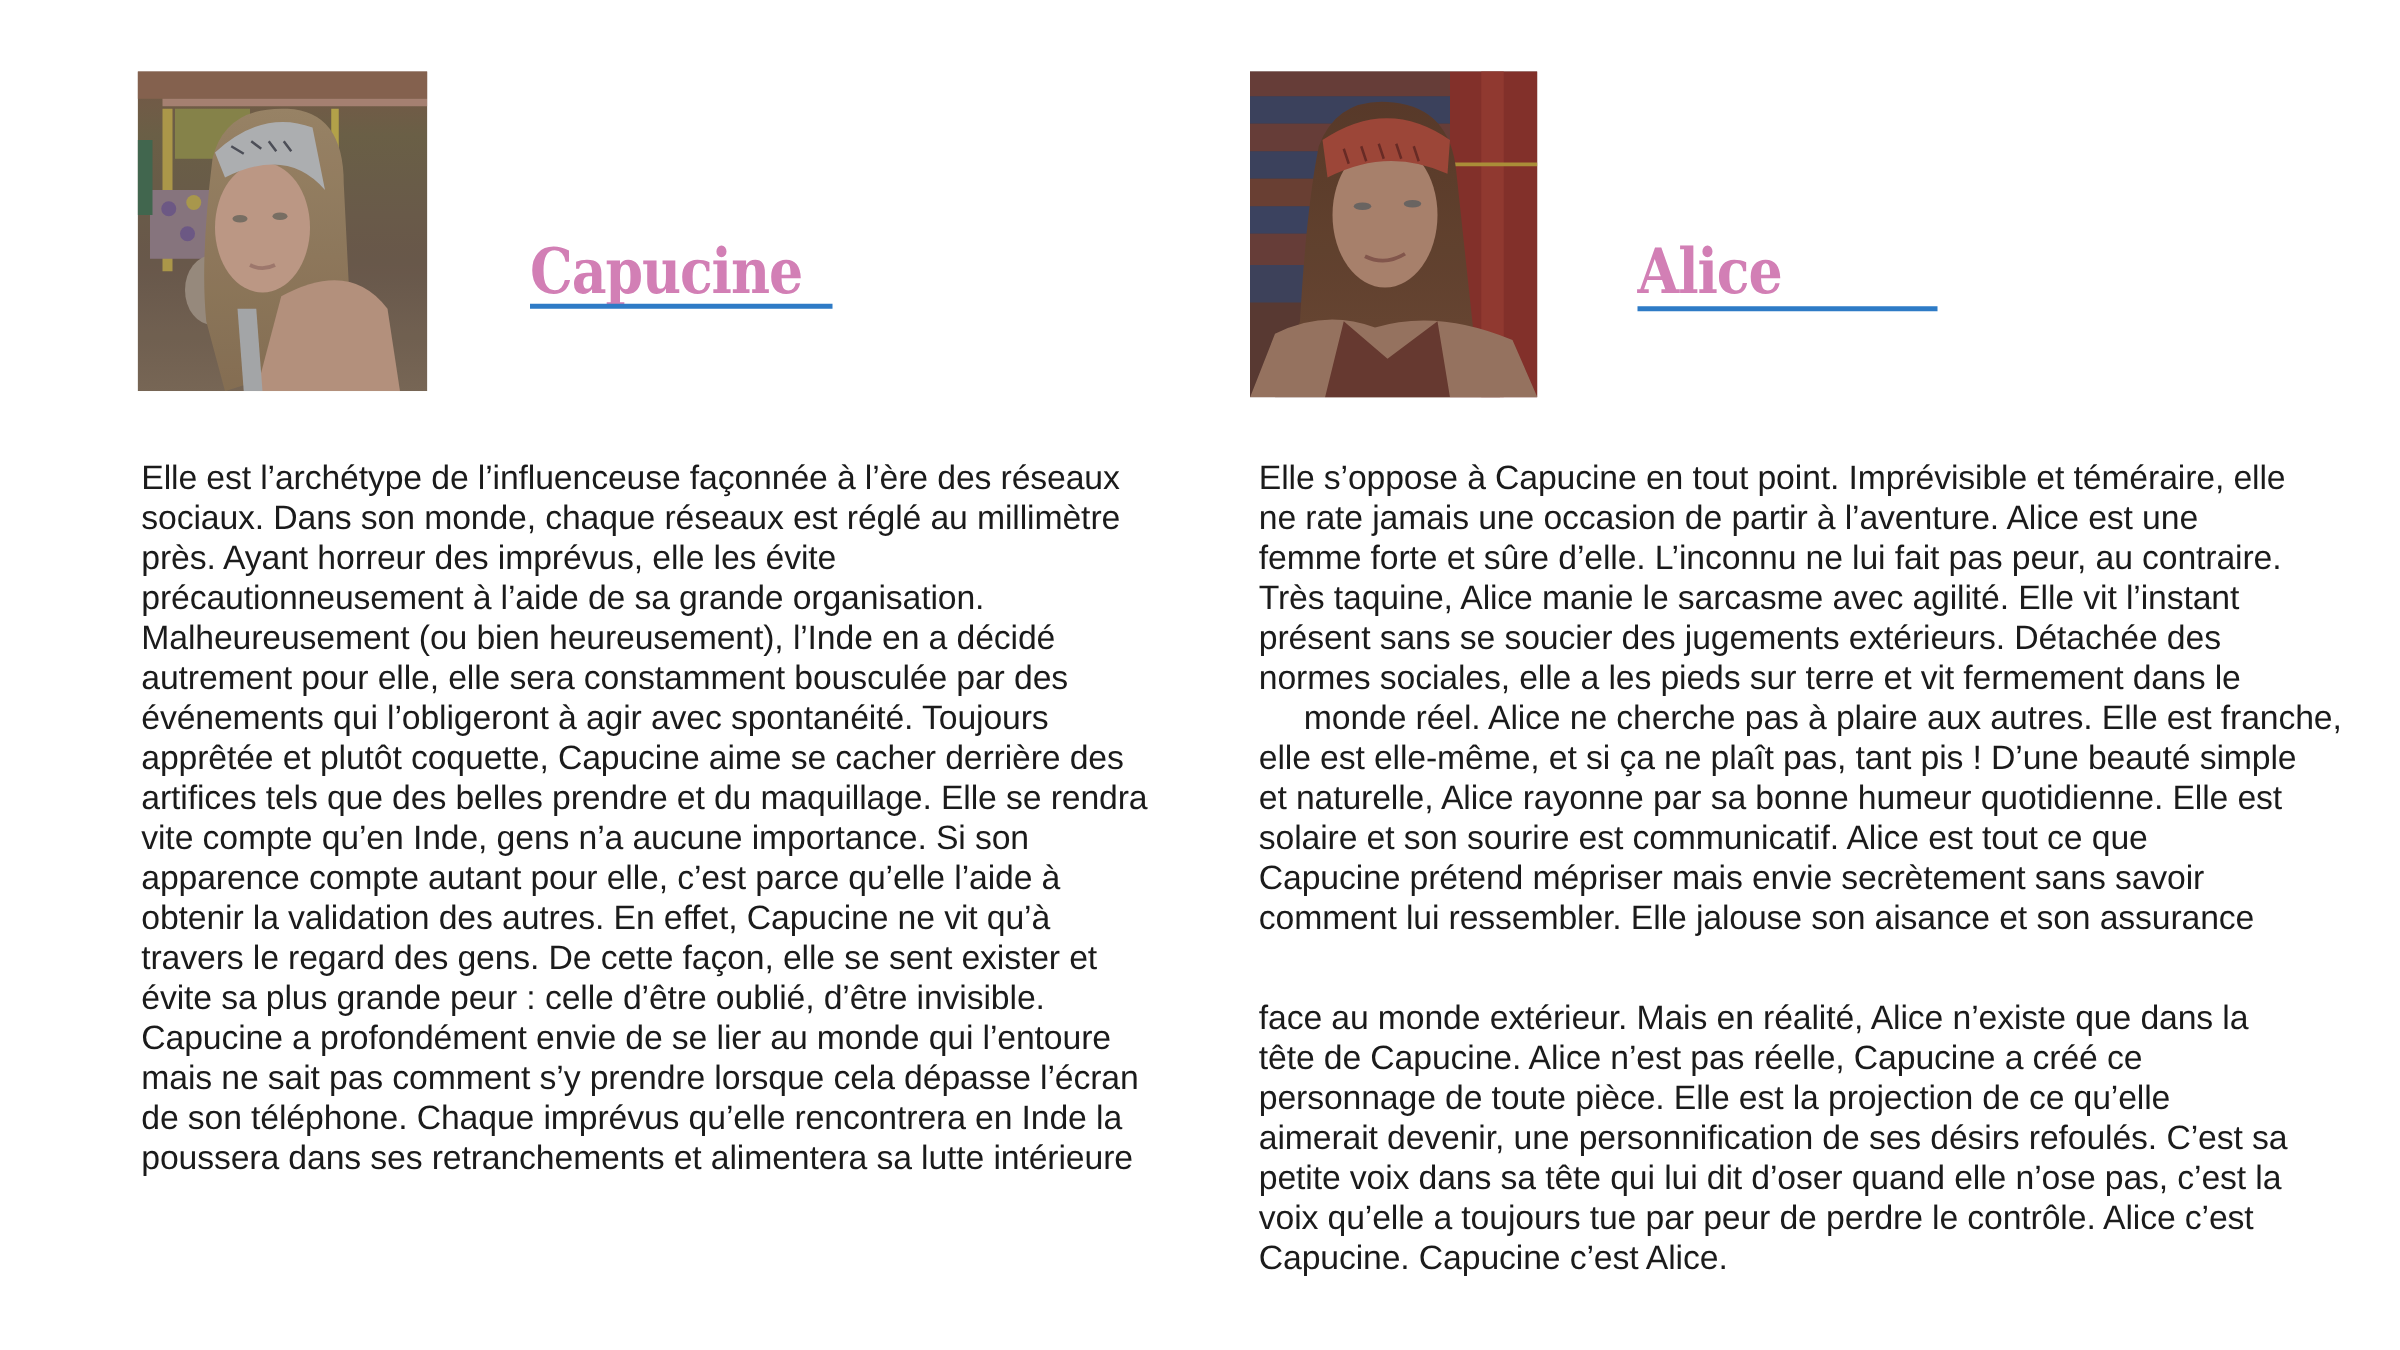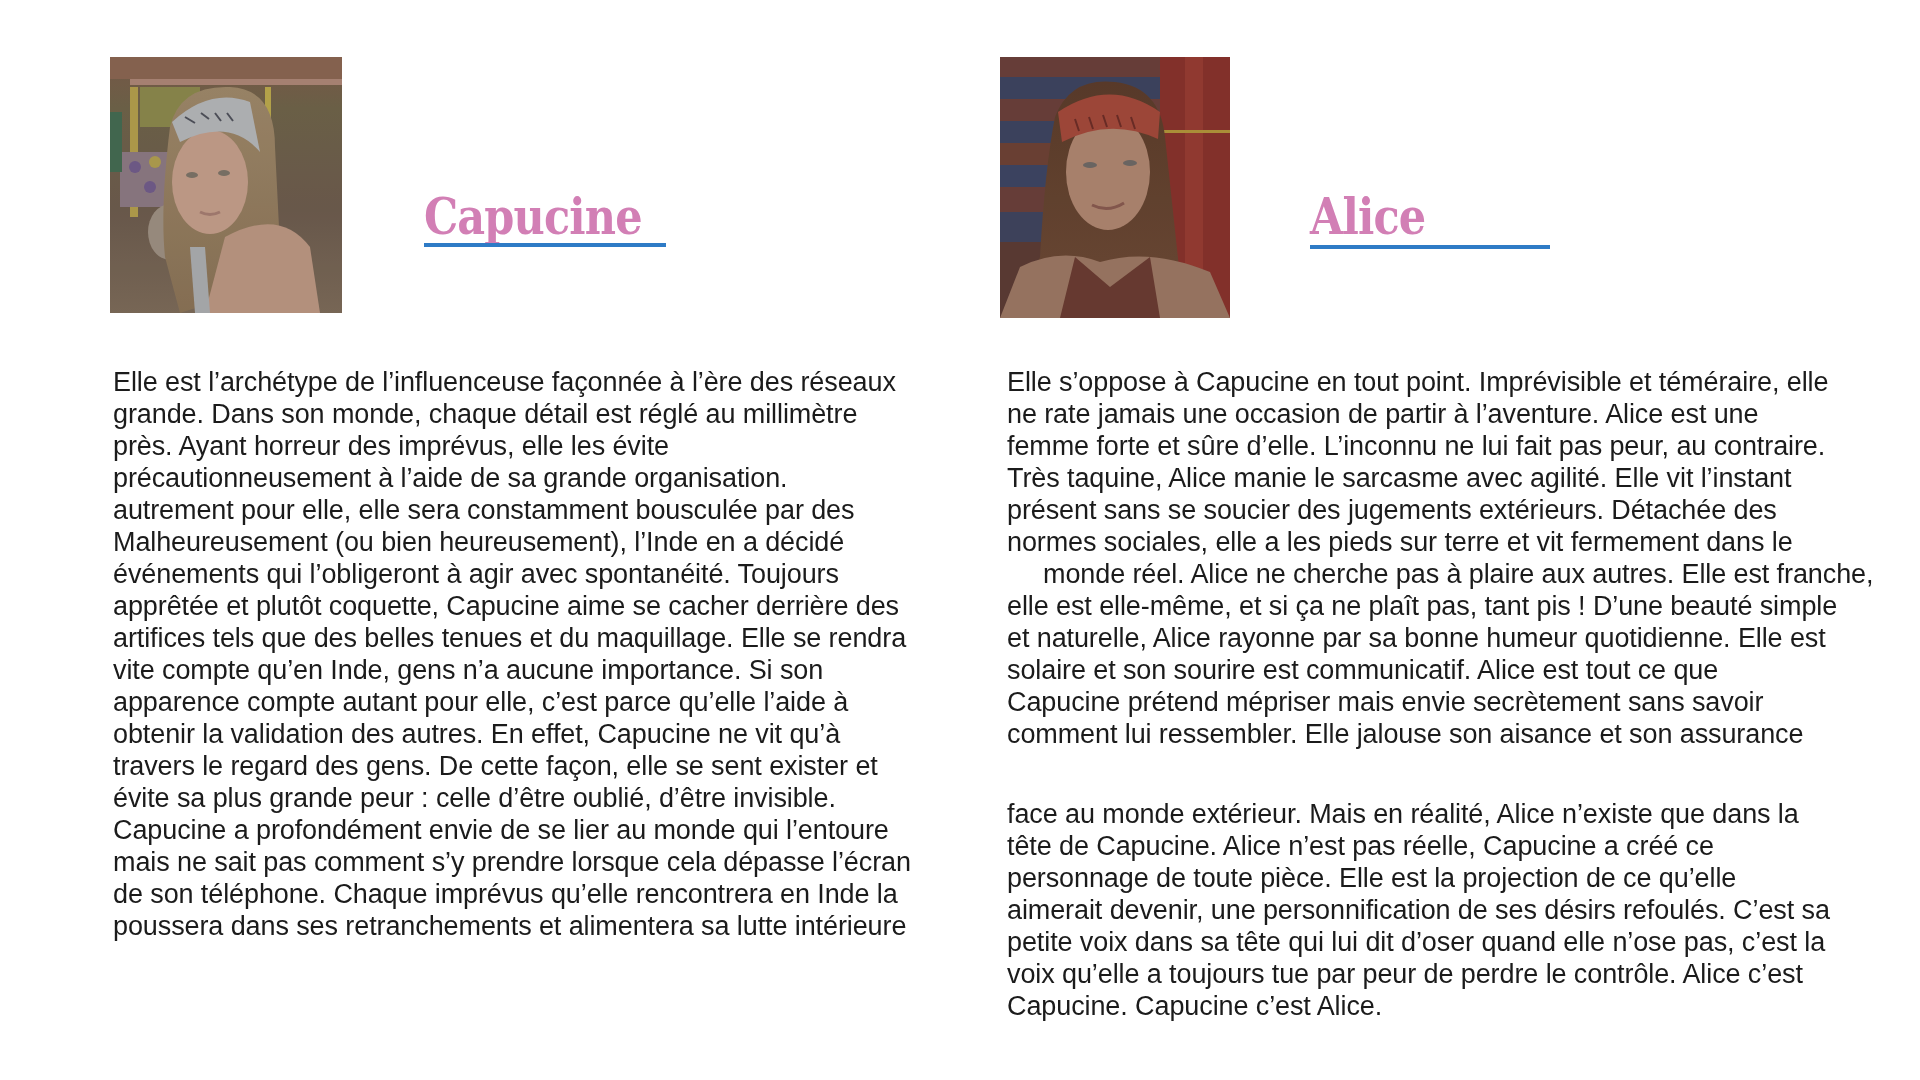--- a/index.html
+++ b/index.html
@@ -114,28 +114,28 @@
     </svg>
   </div>
 
   <div class="name-block" style="left:420px; top:192px; width:242px; height:58px;">
     <h2 class="name" style="margin:0; color:#d27fb5;">Capucine</h2>
     <div class="underline" style="left:0; top:51px; width:242px; background:#2e7bc6;"></div>
   </div>
 
   <ul class="bio" style="left:109px; top:366px; width:800px;">
     <li class="bio-line" style="display: block;">Elle est l’archétype de l’influenceuse façonnée à l’ère des réseaux</li>
-    <li class="bio-line" style="display: block;">grande. Dans son monde, chaque détail est réglé au millimètre</li>
+    <li class="bio-line" style="display: block;">sociaux. Dans son monde, chaque réseaux est réglé au millimètre</li>
     <li class="bio-line" style="display: block;">près. Ayant horreur des imprévus, elle les évite</li>
     <li class="bio-line" style="display: block;">précautionneusement à l’aide de sa grande organisation.</li>
+    <li class="bio-line" style="display: block;">Malheureusement (ou bien heureusement), l’Inde en a décidé</li>
     <li class="bio-line" style="display: block;">autrement pour elle, elle sera constamment bousculée par des</li>
-    <li class="bio-line" style="display: block;">Malheureusement (ou bien heureusement), l’Inde en a décidé</li>
     <li class="bio-line" style="display: block;">événements qui l’obligeront à agir avec spontanéité. Toujours</li>
     <li class="bio-line" style="display: block;">apprêtée et plutôt coquette, Capucine aime se cacher derrière des</li>
-    <li class="bio-line" style="display: block;">artifices tels que des belles tenues et du maquillage. Elle se rendra</li>
+    <li class="bio-line" style="display: block;">artifices tels que des belles prendre et du maquillage. Elle se rendra</li>
     <li class="bio-line" style="display: block;">vite compte qu’en Inde, gens n’a aucune importance. Si son</li>
     <li class="bio-line" style="display: block;">apparence compte autant pour elle, c’est parce qu’elle l’aide à</li>
     <li class="bio-line" style="display: block;">obtenir la validation des autres. En effet, Capucine ne vit qu’à</li>
     <li class="bio-line" style="display: block;">travers le regard des gens. De cette façon, elle se sent exister et</li>
     <li class="bio-line" style="display: block;">évite sa plus grande peur : celle d’être oublié, d’être invisible.</li>
     <li class="bio-line" style="display: block;">Capucine a profondément envie de se lier au monde qui l’entoure</li>
     <li class="bio-line" style="display: block;">mais ne sait pas comment s’y prendre lorsque cela dépasse l’écran</li>
     <li class="bio-line" style="display: block;">de son téléphone. Chaque imprévus qu’elle rencontrera en Inde la</li>
     <li class="bio-line" style="display: block;">poussera dans ses retranchements et alimentera sa lutte intérieure</li>
   </ul>

